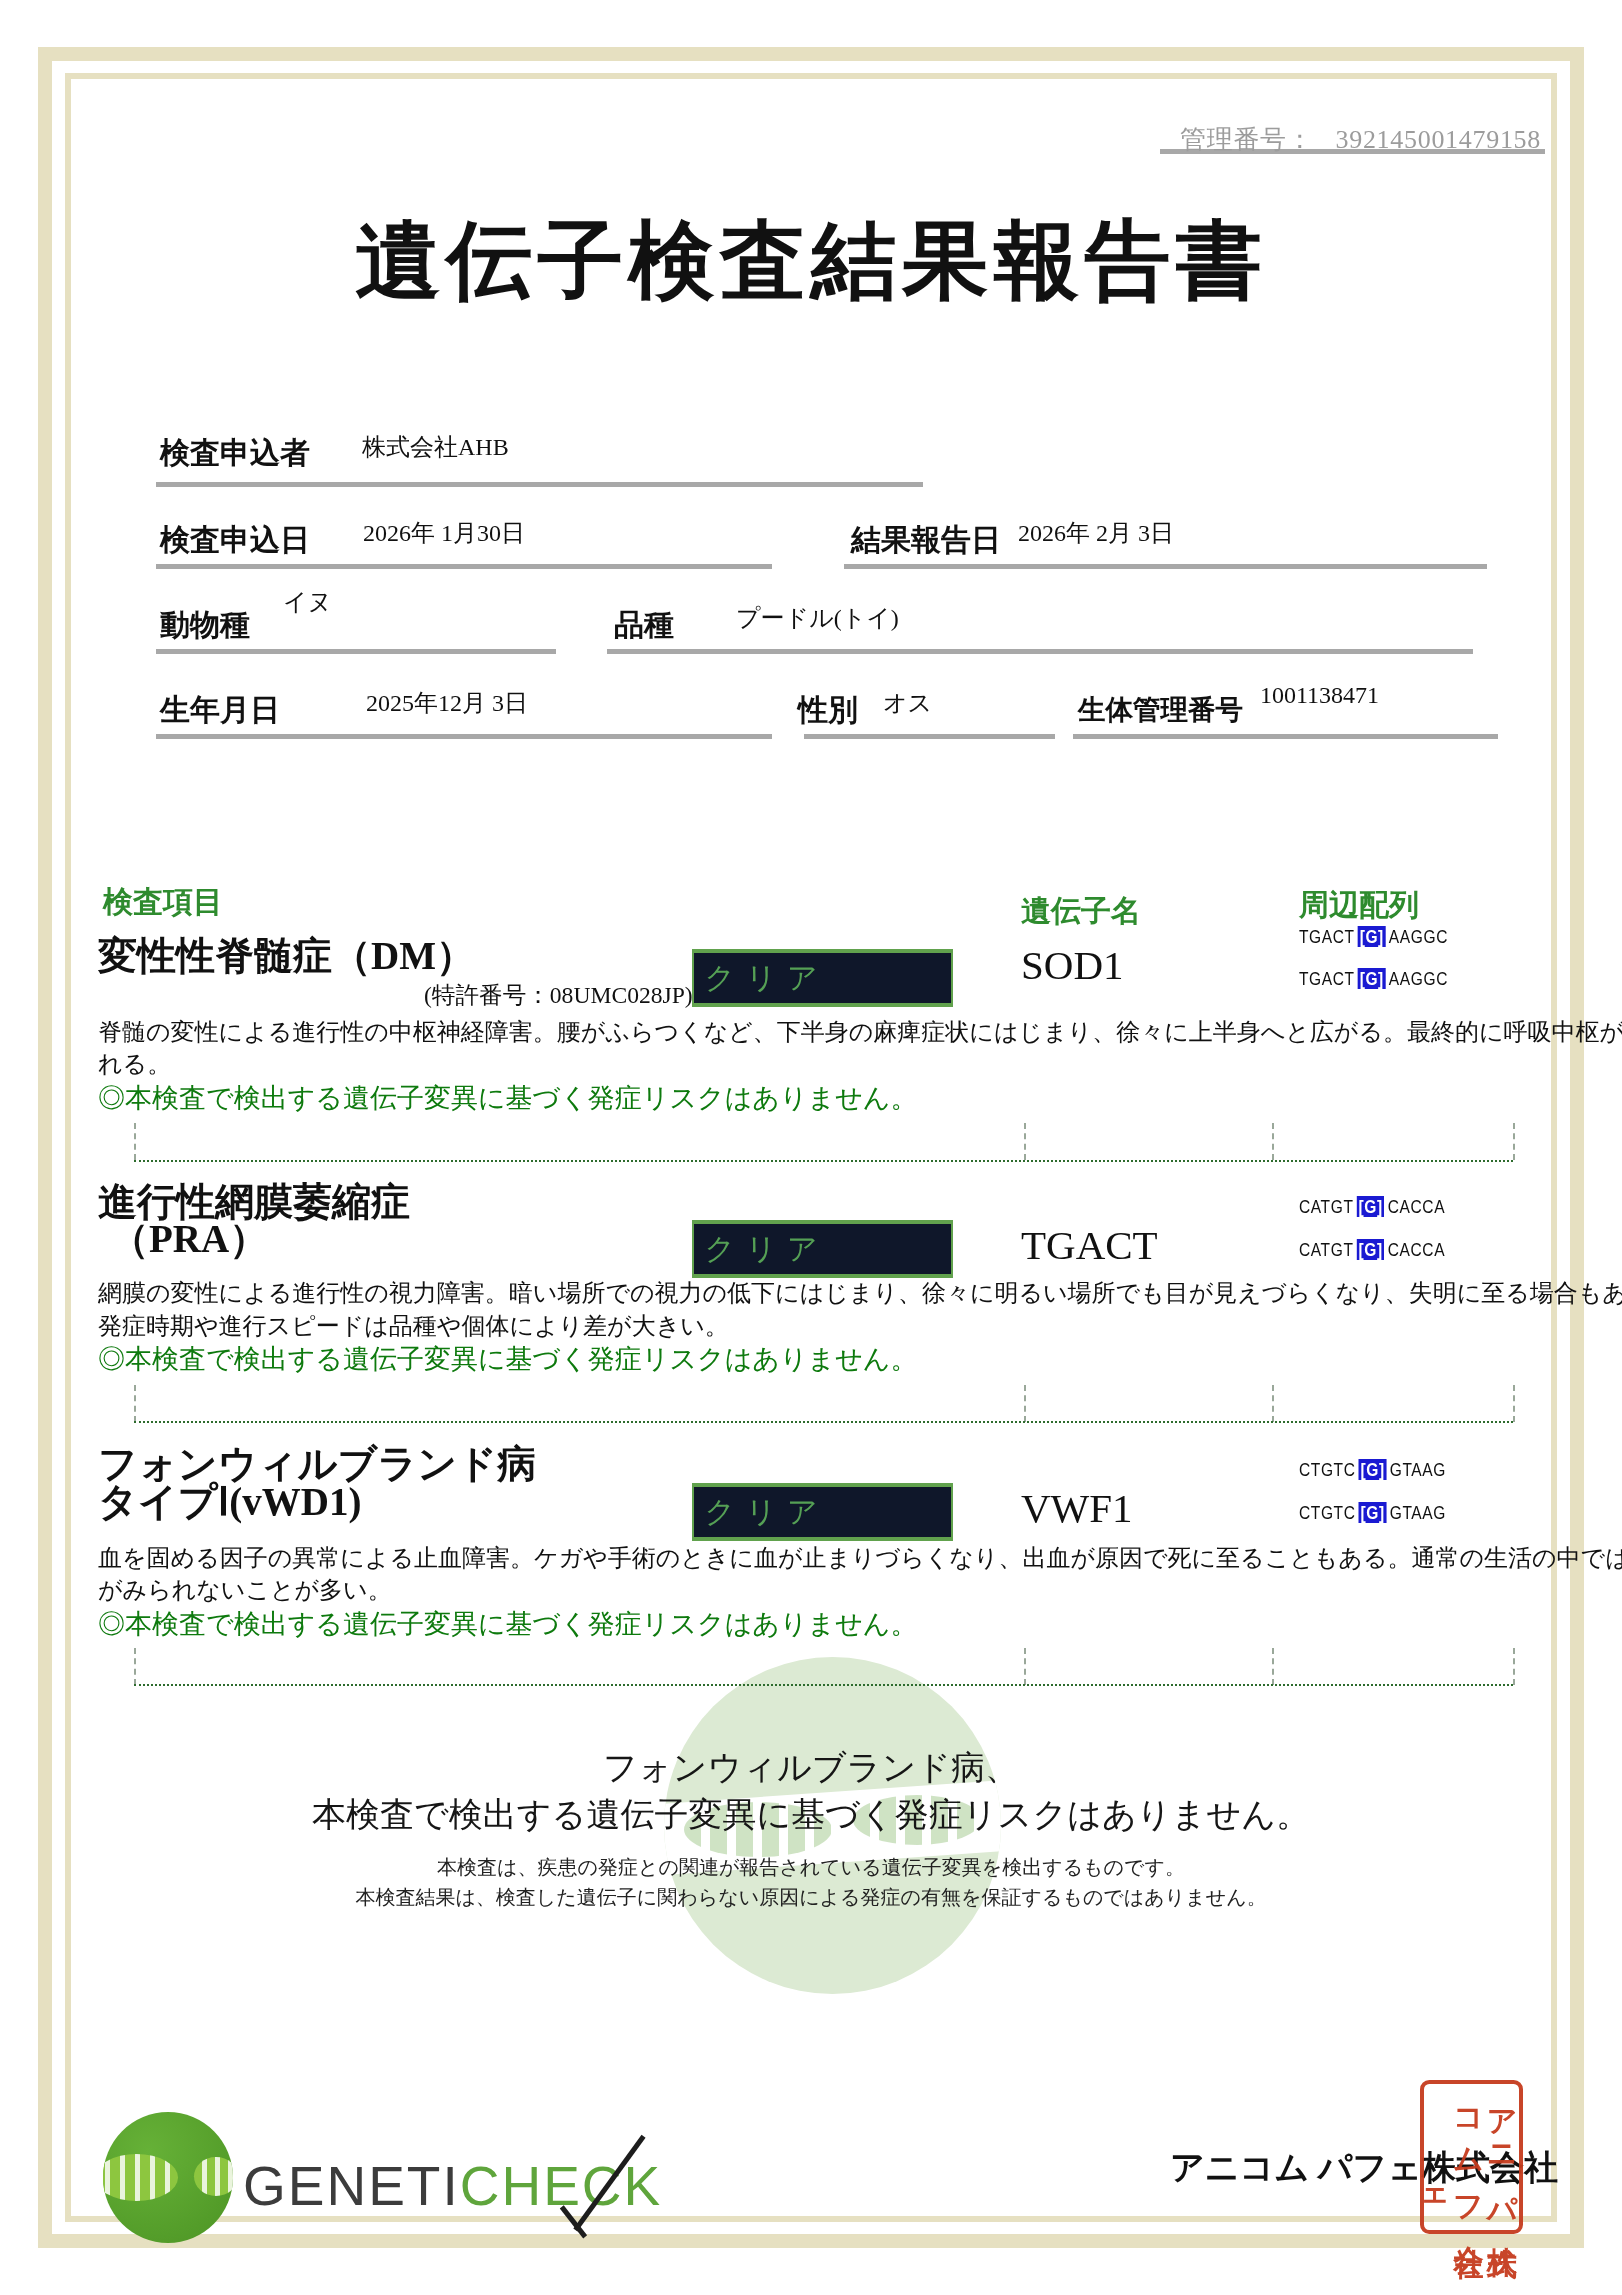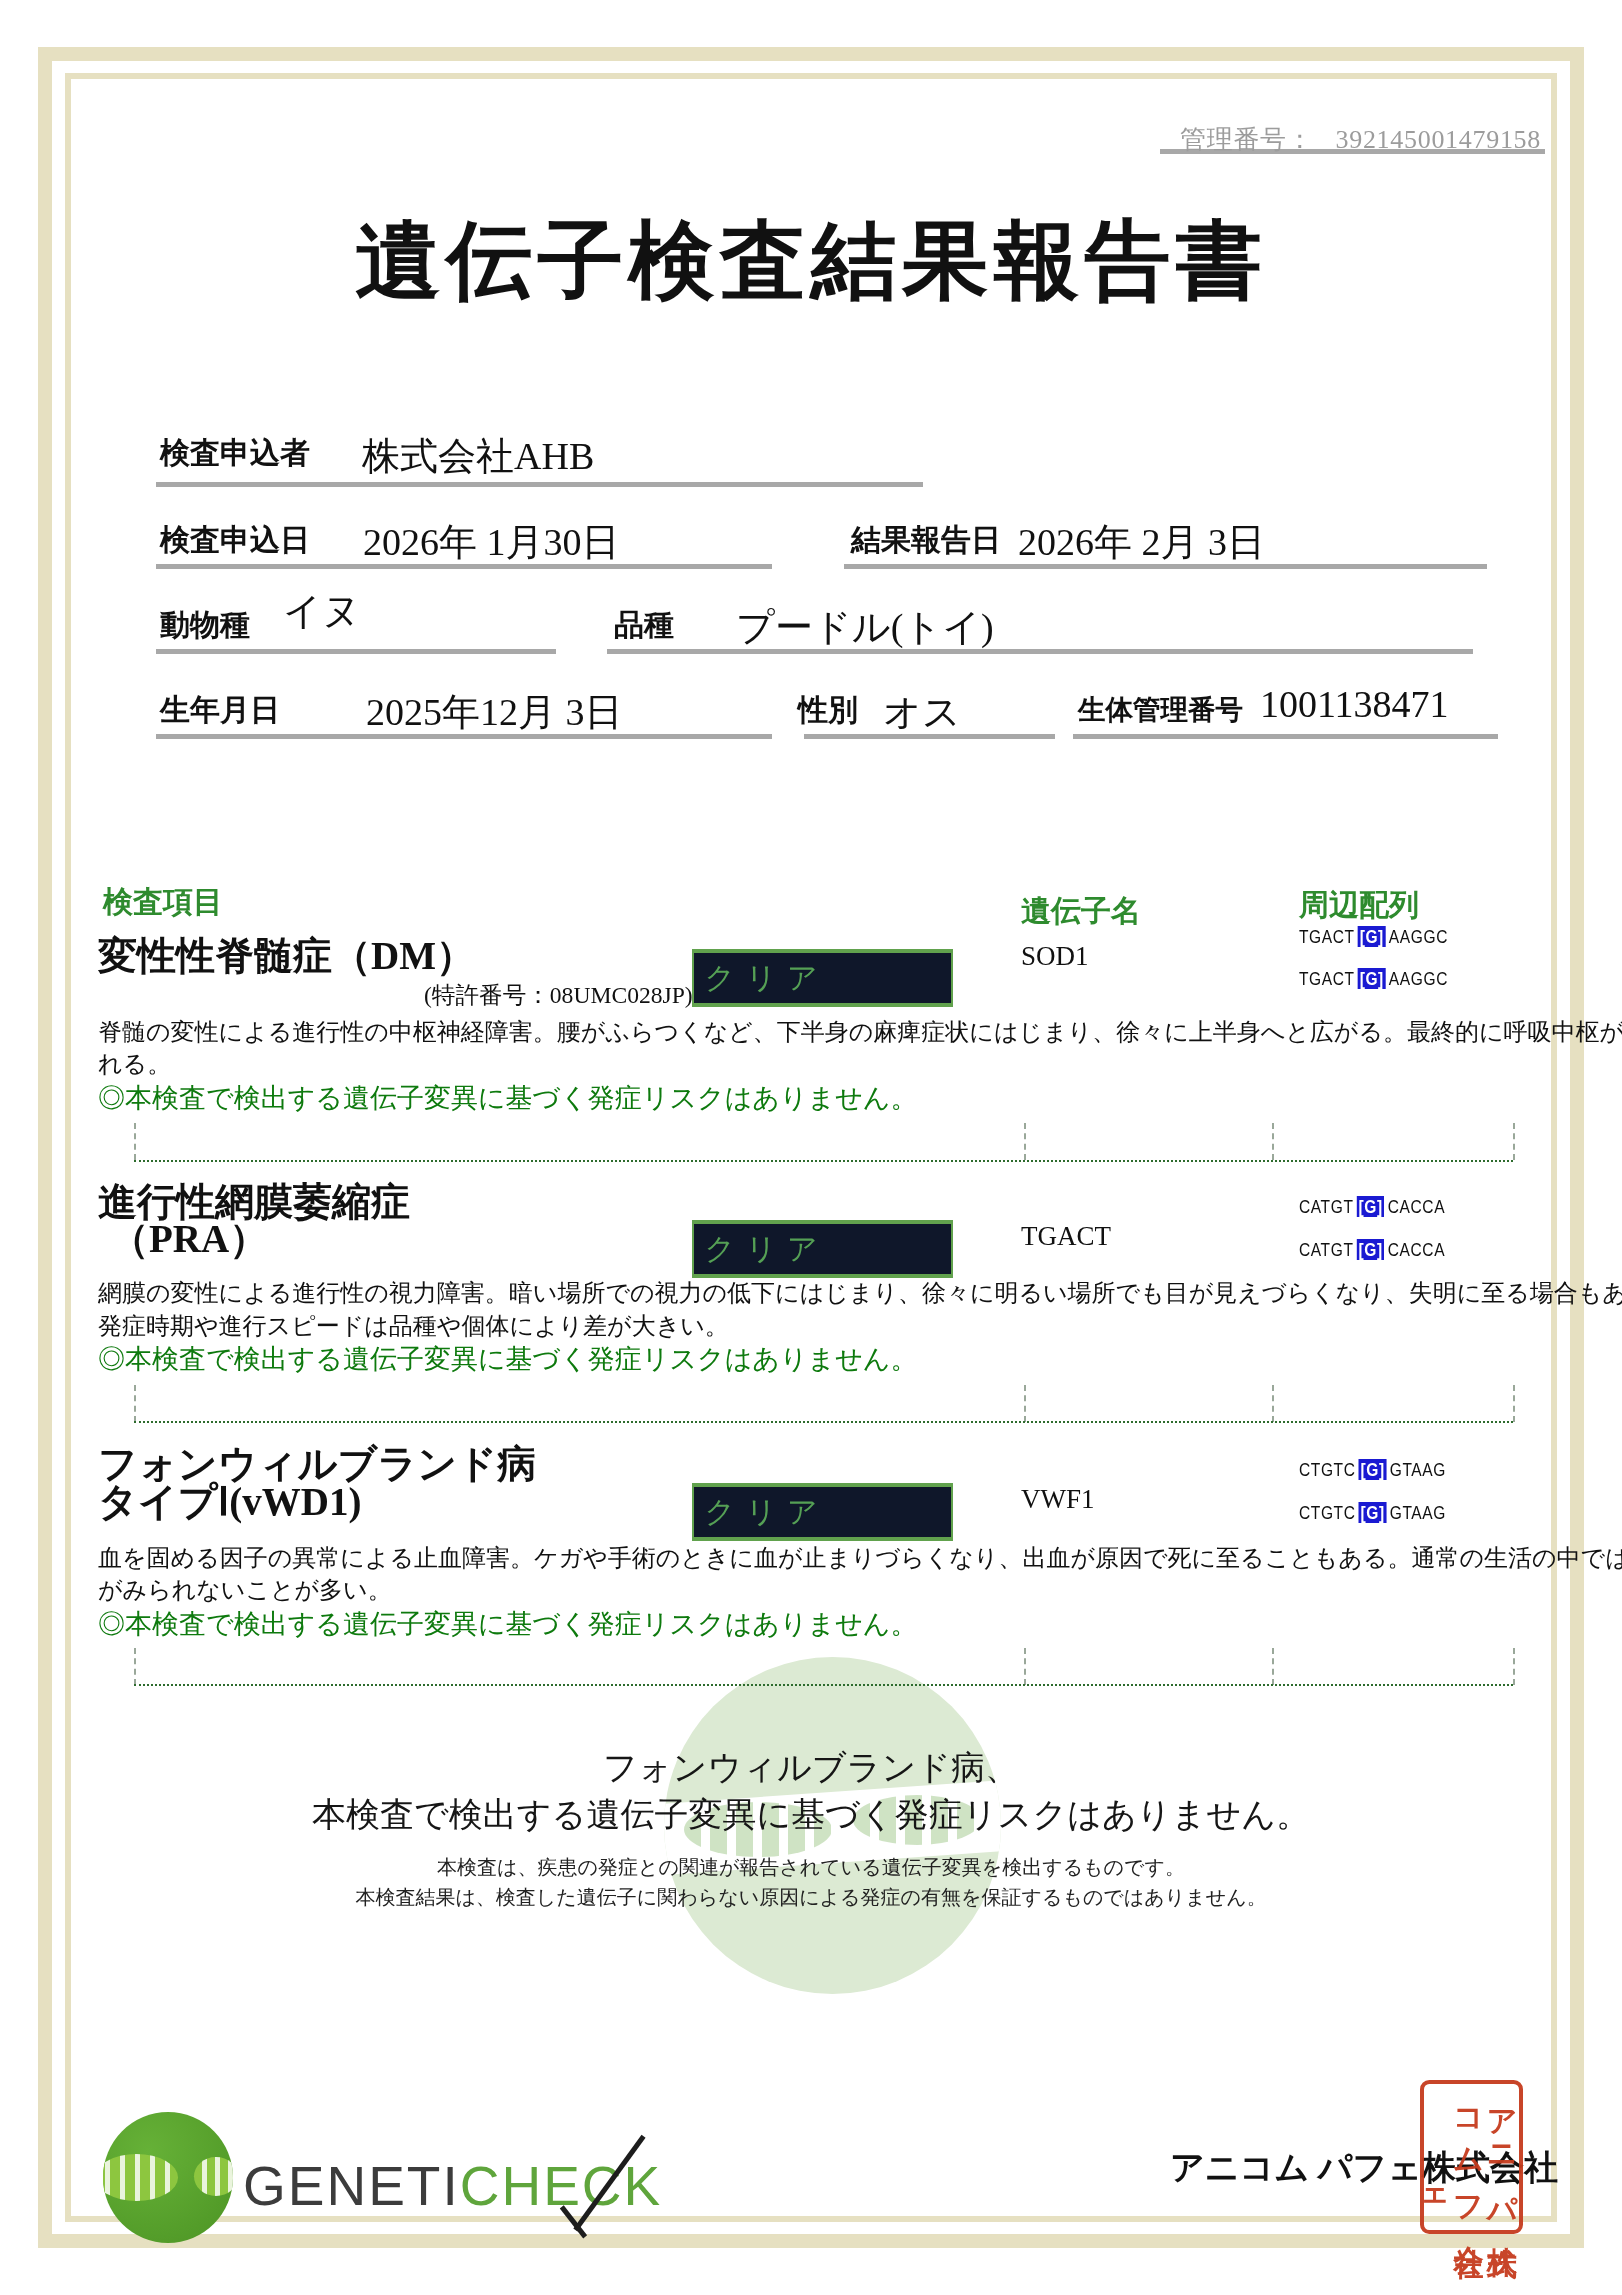--- a/index.html
+++ b/index.html
@@ -21,32 +21,32 @@
   
   .control-line { left:1112px; top:98px; width:429px; text-align:right;
                   font-size:26px; color:#9c9c9c; letter-spacing:0.7px; white-space:nowrap; }
   .control-line .num { margin-left:22px; }
   .control-rule { left:1160px; top:149px; width:385px; height:4.6px; background:#a8a8a8; }
   .doc-title { left:0; top:203px; width:1622px; text-align:center;
                font-size:86px; font-weight:bold; letter-spacing:5.2px; }
 
   
   .lbl { font-size:30px; font-weight:bold; white-space:nowrap; }
-  .val { font-size:38px; white-space:nowrap; }
+  .val { font-size:24px; white-space:nowrap; }
   .rule { height:4.6px; background:#a8a8a8; }
 
   
   .col-head { color:#2e8b2e; font-weight:bold; font-size:30px; white-space:nowrap; }
   .disease  { font-size:39px; font-weight:bold; white-space:nowrap; }
   .patent   { font-size:23.6px; white-space:nowrap; }
   .result-box { width:257px; height:50px; border:2.6px solid #61a24d;
                 border-top-width:4.6px; border-bottom-width:4.6px;
                 display:flex; align-items:center; justify-content:flex-start; background:#0f172a;margin-top:16px; }
   .result-text { color:#55a055; font-size:30px; letter-spacing:10.5px; padding-left:10.5px; }
-  .gene { font-size:27px; white-space:nowrap; }
+  .gene { font-size:41px; white-space:nowrap; }
   .seq  { font-size:18.3px; white-space:nowrap; letter-spacing:0.7px;
           transform:scaleX(0.85); transform-origin:left top; }
   .seq .mut { background:#1a1ad2; color:#fff; padding:0 2px; margin:0 3.9px; font-weight:bold; }
   .desc { font-size:24px; white-space:nowrap; }
   .risk { font-size:27px; font-weight:normal; color:#0e7a0e; white-space:nowrap; }
   .sep-line { height:0; border-top:2.6px dotted #2d6b2d; }
   .tick { width:0; height:37px; border-left:2px dashed #9aa89a; }
 
   
   .sum  { left:0; width:1622px; text-align:center; font-size:34px; color:#161616; }

